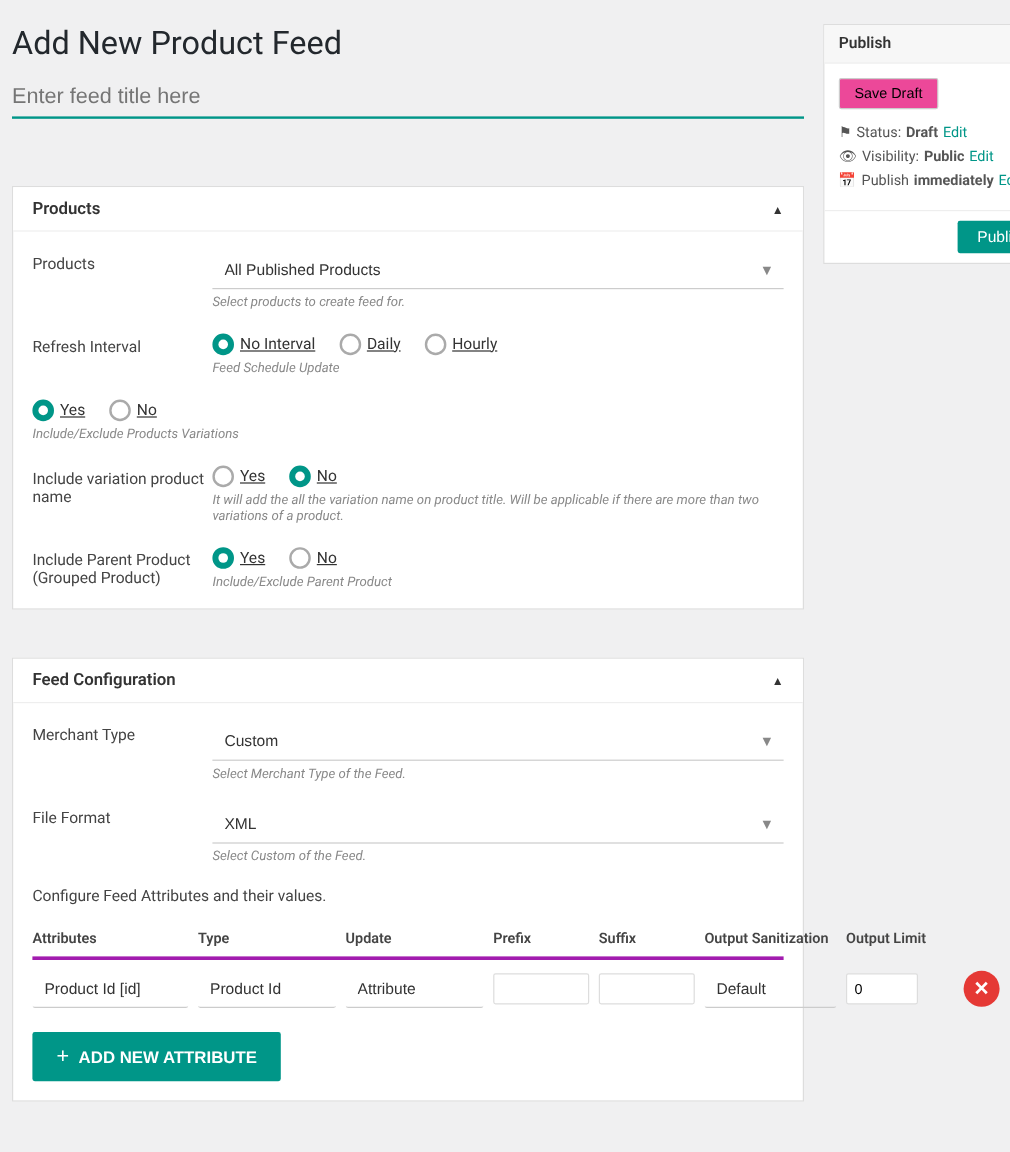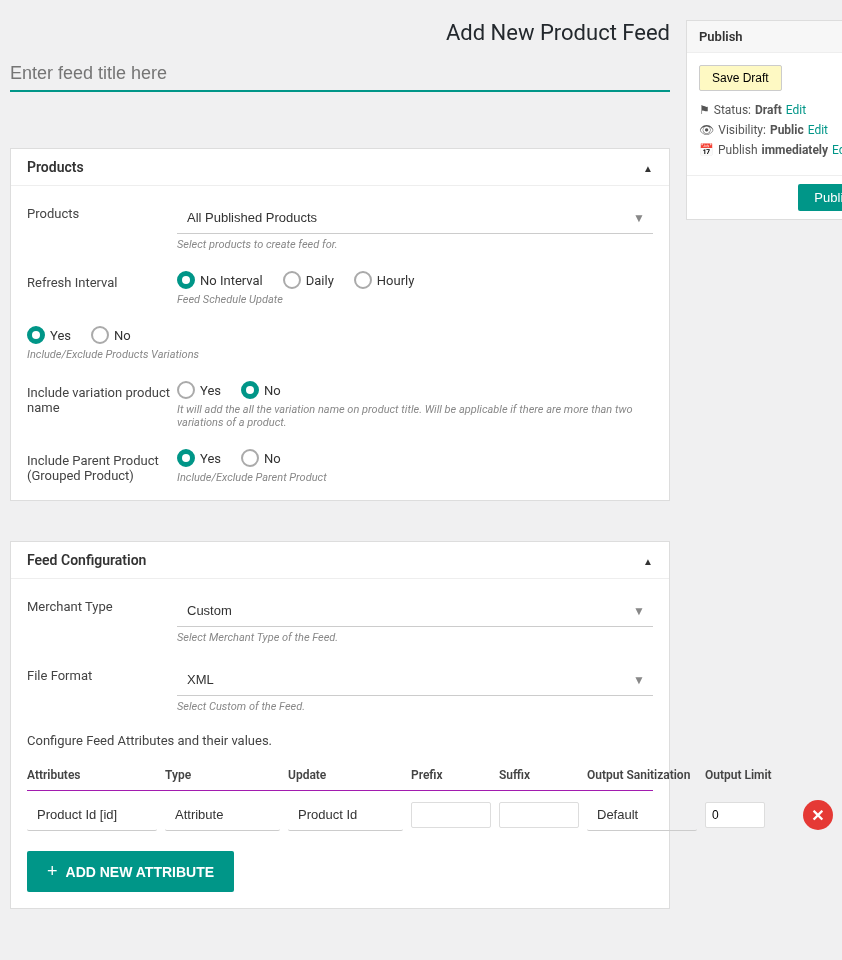--- a/index.html
+++ b/index.html
@@ -14,25 +14,24 @@
       min-height: 960px;
       padding: 20px 20px 20px 0;
       gap: 16px;
     }
     .main-content {
       flex: 1;
       max-width: 660px;
       margin-left: 10px;
     }
     .page-title {
-      font-size: 22px;
+      font-size: 27px;
       font-weight: 400;
       color: #23282d;
       margin-bottom: 12px;
-      text-align: right;
     }
     .feed-title-input {
       width: 100%;
       border: none;
       border-bottom: 2px solid #009688;
       outline: none;
       font-size: 18px;
       color: #aaa;
       padding: 6px 0;
       background: transparent;
@@ -104,20 +103,21 @@
       top: 50%;
       transform: translateY(-50%);
       pointer-events: none;
       color: #888;
       font-size: 12px;
     }
     .radio-group {
       display: flex;
       align-items: flex-end;
       gap: 20px;
+      text-decoration: underline;
     }
     .radio-item {
       display: flex;
       align-items: center;
       gap: 5px;
       cursor: pointer;
     }
     .radio-dot {
       width: 18px;
       height: 18px;
@@ -142,21 +142,21 @@
     .radio-dot.unchecked {
       border-color: #aaa;
       background: #fff;
     }
     
     .attr-table-header {
       display: grid;
       grid-template-columns: 130px 115px 115px 80px 80px 110px 90px 40px;
       gap: 8px;
       padding: 8px 0;
-      border-bottom: 1px solid #a21caf;
+      border-bottom: 3px solid #a21caf;
       font-weight: 600;
       font-size: 12px;
       color: #444;
     }
     .attr-table-row {
       display: grid;
       grid-template-columns: 130px 115px 115px 80px 80px 110px 90px 40px;
       gap: 8px;
       padding: 8px 0;
       align-items: center;
@@ -229,21 +229,21 @@
       padding: 8px 12px;
       background: #f7f7f7;
       border-bottom: 1px solid #eee;
       font-weight: 600;
     }
     .publish-box-body {
       padding: 12px;
     }
     .save-draft-btn {
       padding: 5px 12px;
-      background: #fef9c3;
+      background: #ec4899;
       border: 1px solid #ccc;
       cursor: pointer;
       font-size: 12px;
       border-radius: 2px;
       margin-bottom: 12px;
     }
     .publish-meta {
       font-size: 12px;
       margin-bottom: 6px;
       color: #555;
@@ -435,27 +435,27 @@
         </div>
 
         <div class="attr-table-row">
           <div class="select-wrapper">
             <select class="attr-select">
               <option>Product Id [id]</option>
             </select>
           </div>
           <div class="select-wrapper">
             <select class="attr-select">
+              <option>Product Id</option>
+            </select>
+          </div>
+          <div class="select-wrapper">
+            <select class="attr-select">
               <option>Attribute</option>
               <option>Static</option>
-            </select>
-          </div>
-          <div class="select-wrapper">
-            <select class="attr-select">
-              <option>Product Id</option>
             </select>
           </div>
           <input class="attr-input" type="text" value="" style="">
           <input class="attr-input" type="text" value="" style="">
           <div class="select-wrapper">
             <select class="attr-select">
               <option>Default</option>
             </select>
           </div>
           <input class="attr-input" type="text" value="0" style="width: 60px;">

